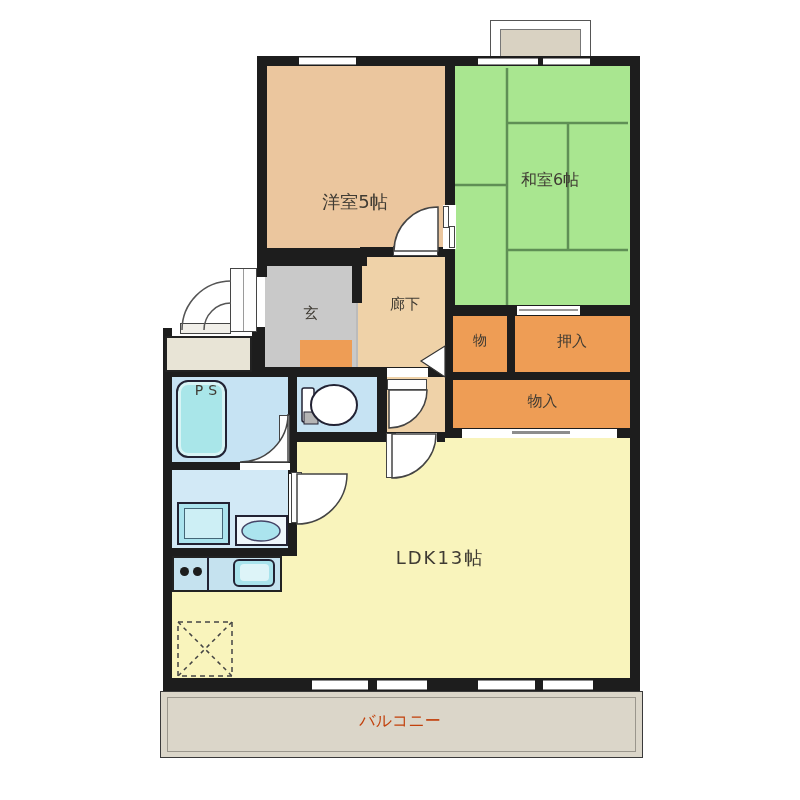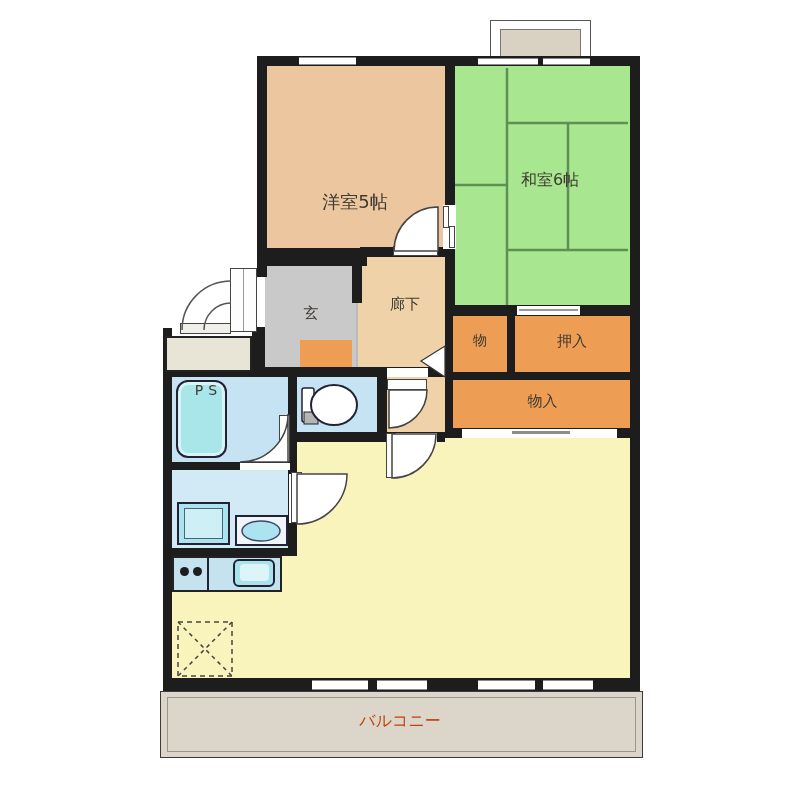--- a/index.html
+++ b/index.html
@@ -159,15 +159,16 @@
   </svg>
 
   <div class="lbl" style="left:290px;top:156px;width:130px;font-size:18px;margin-top:36px;">洋室5帖</div>
   <div class="lbl" style="left:485px;top:171px;width:130px;font-size:16px;">和室6帖</div>
   <div class="lbl" style="left:296px;top:305px;width:30px;font-size:15px;">玄</div>
   <div class="lbl" style="left:375px;top:296px;width:60px;font-size:15px;">廊下</div>
   <div class="lbl" style="left:168px;top:343px;width:81px;font-size:14px;letter-spacing:5px;margin-top:40px;">PS</div>
   <div class="lbl" style="left:460px;top:333px;width:40px;font-size:14px;">物</div>
   <div class="lbl" style="left:537px;top:333px;width:70px;font-size:15px;">押入</div>
   <div class="lbl" style="left:505px;top:393px;width:75px;font-size:15px;">物入</div>
+  <div class="lbl" style="left:370px;top:548px;width:140px;font-size:18px;letter-spacing:2px;">LDK13帖</div>
   <div class="lbl" style="left:330px;top:712px;width:140px;font-size:16px;color:#c2410c;">バルコニー</div>
 
 </div>
 
 </body></html>

